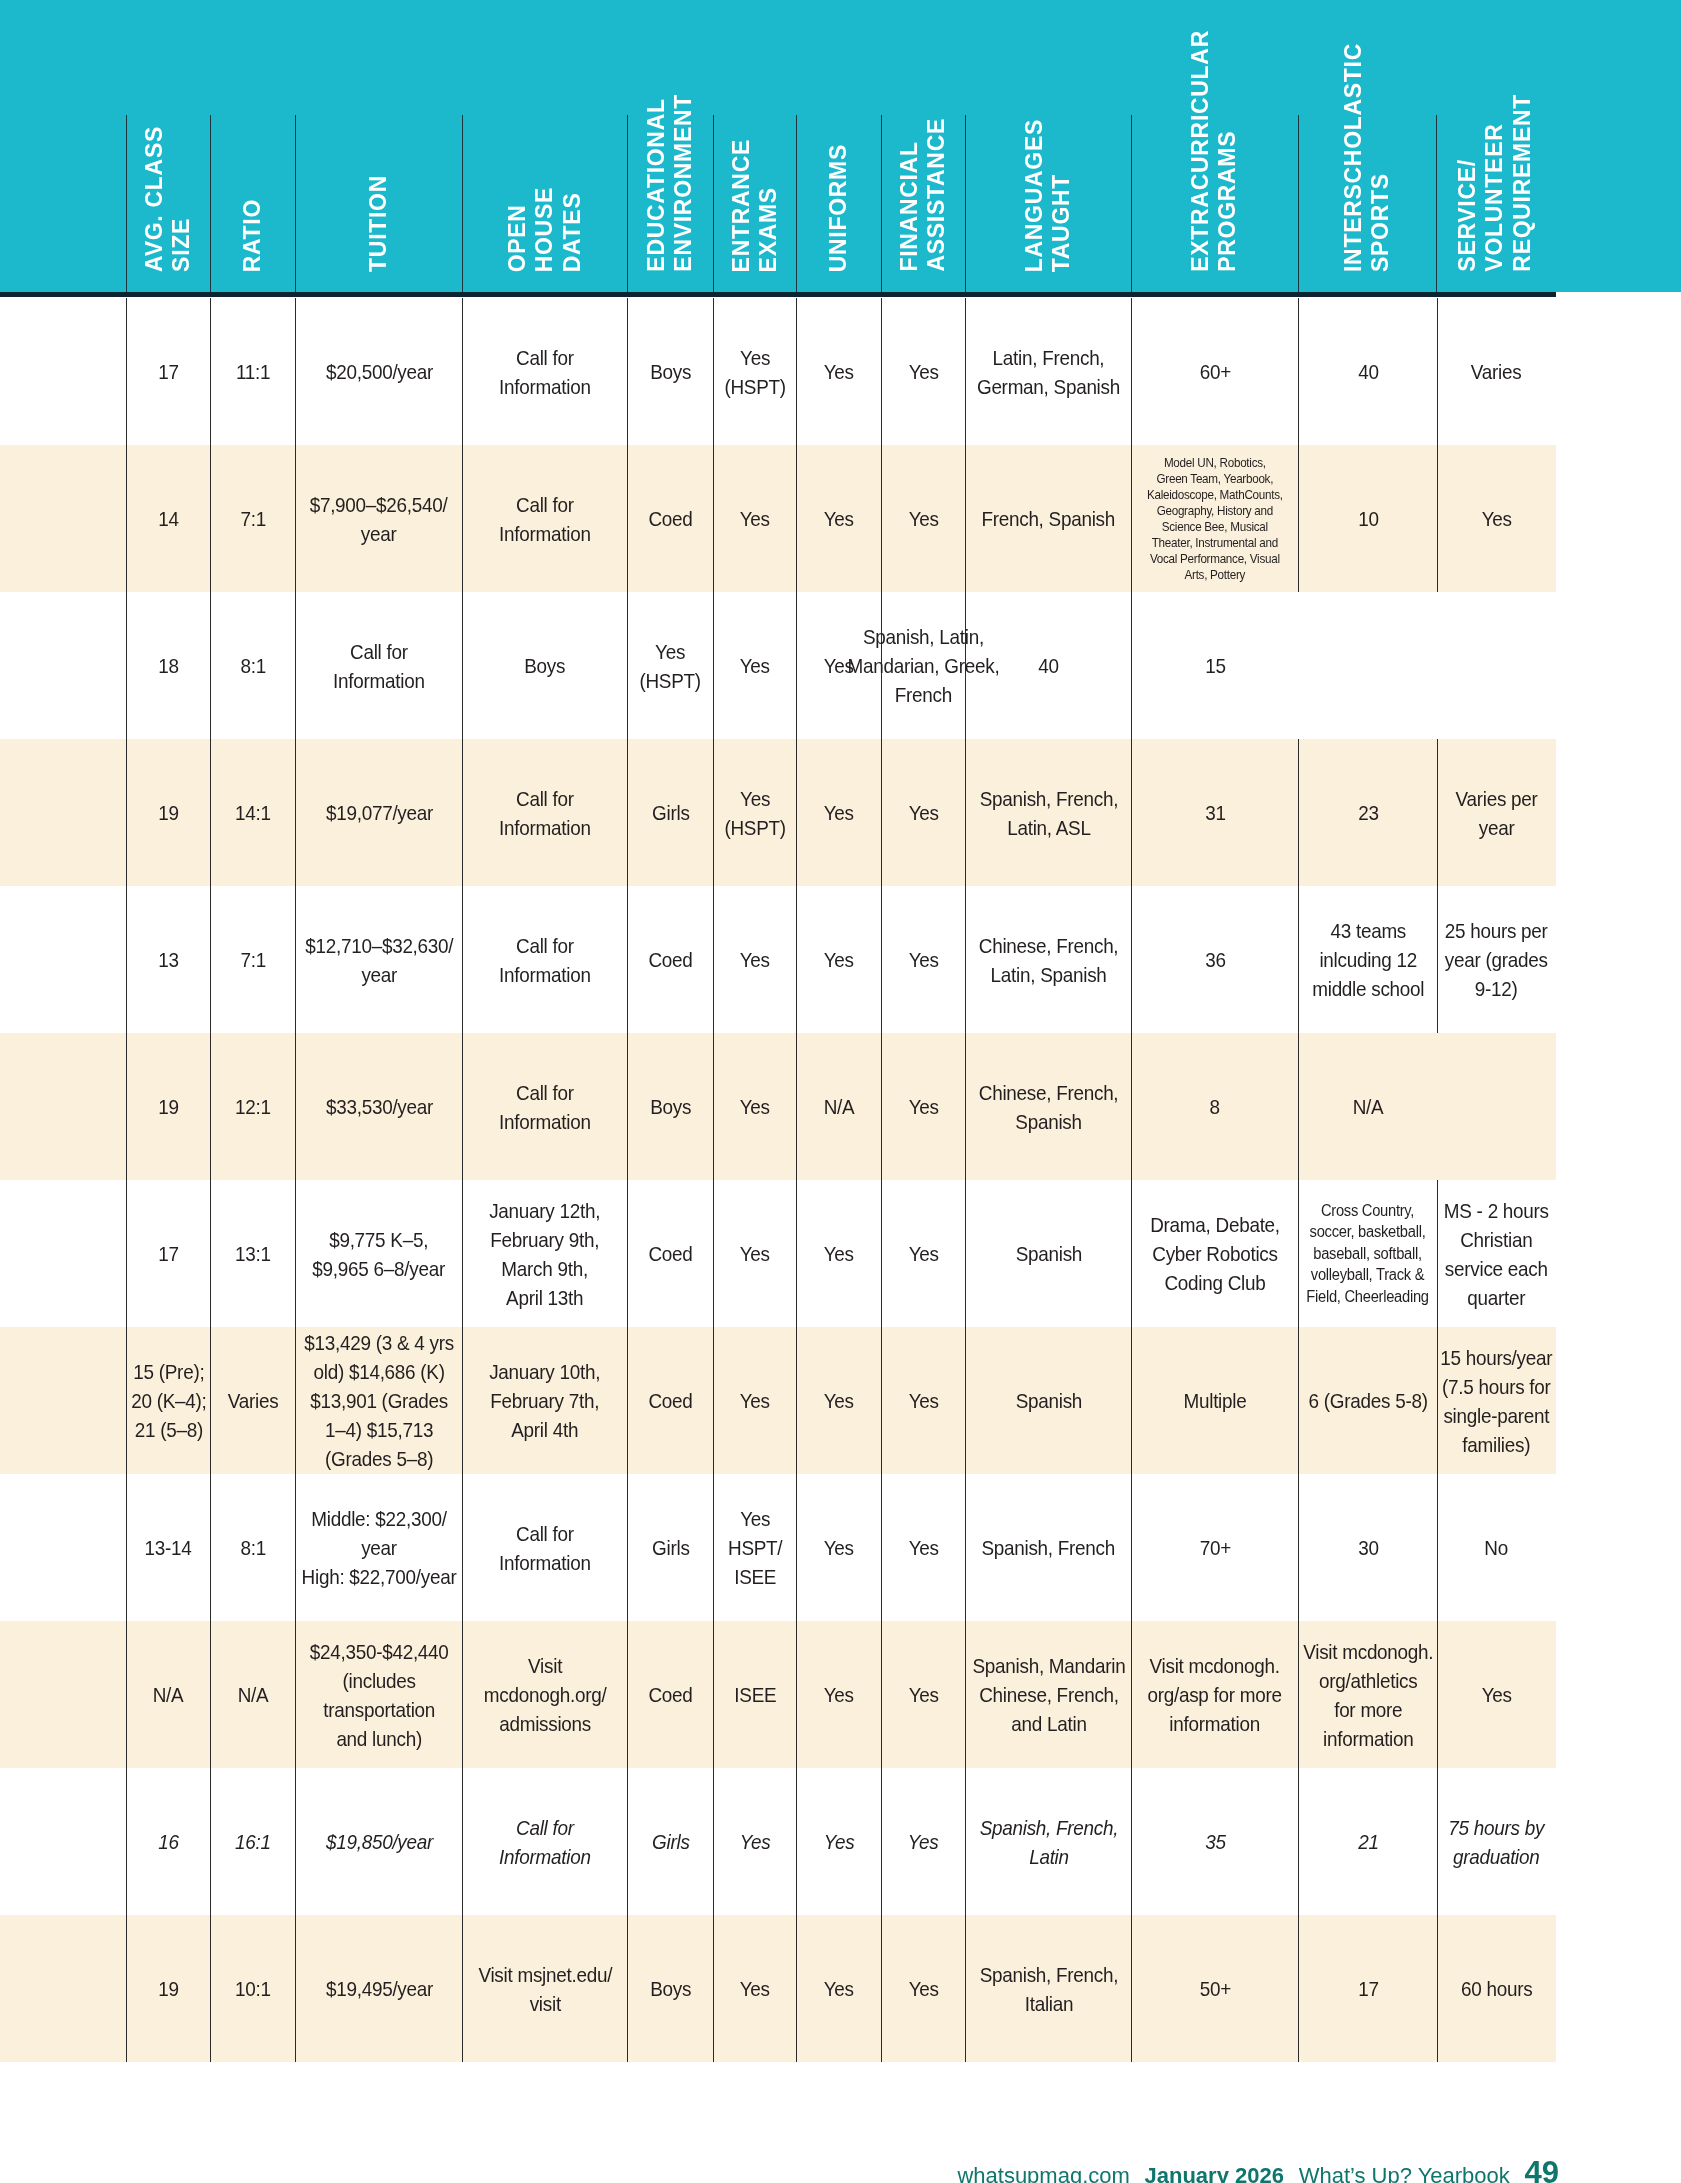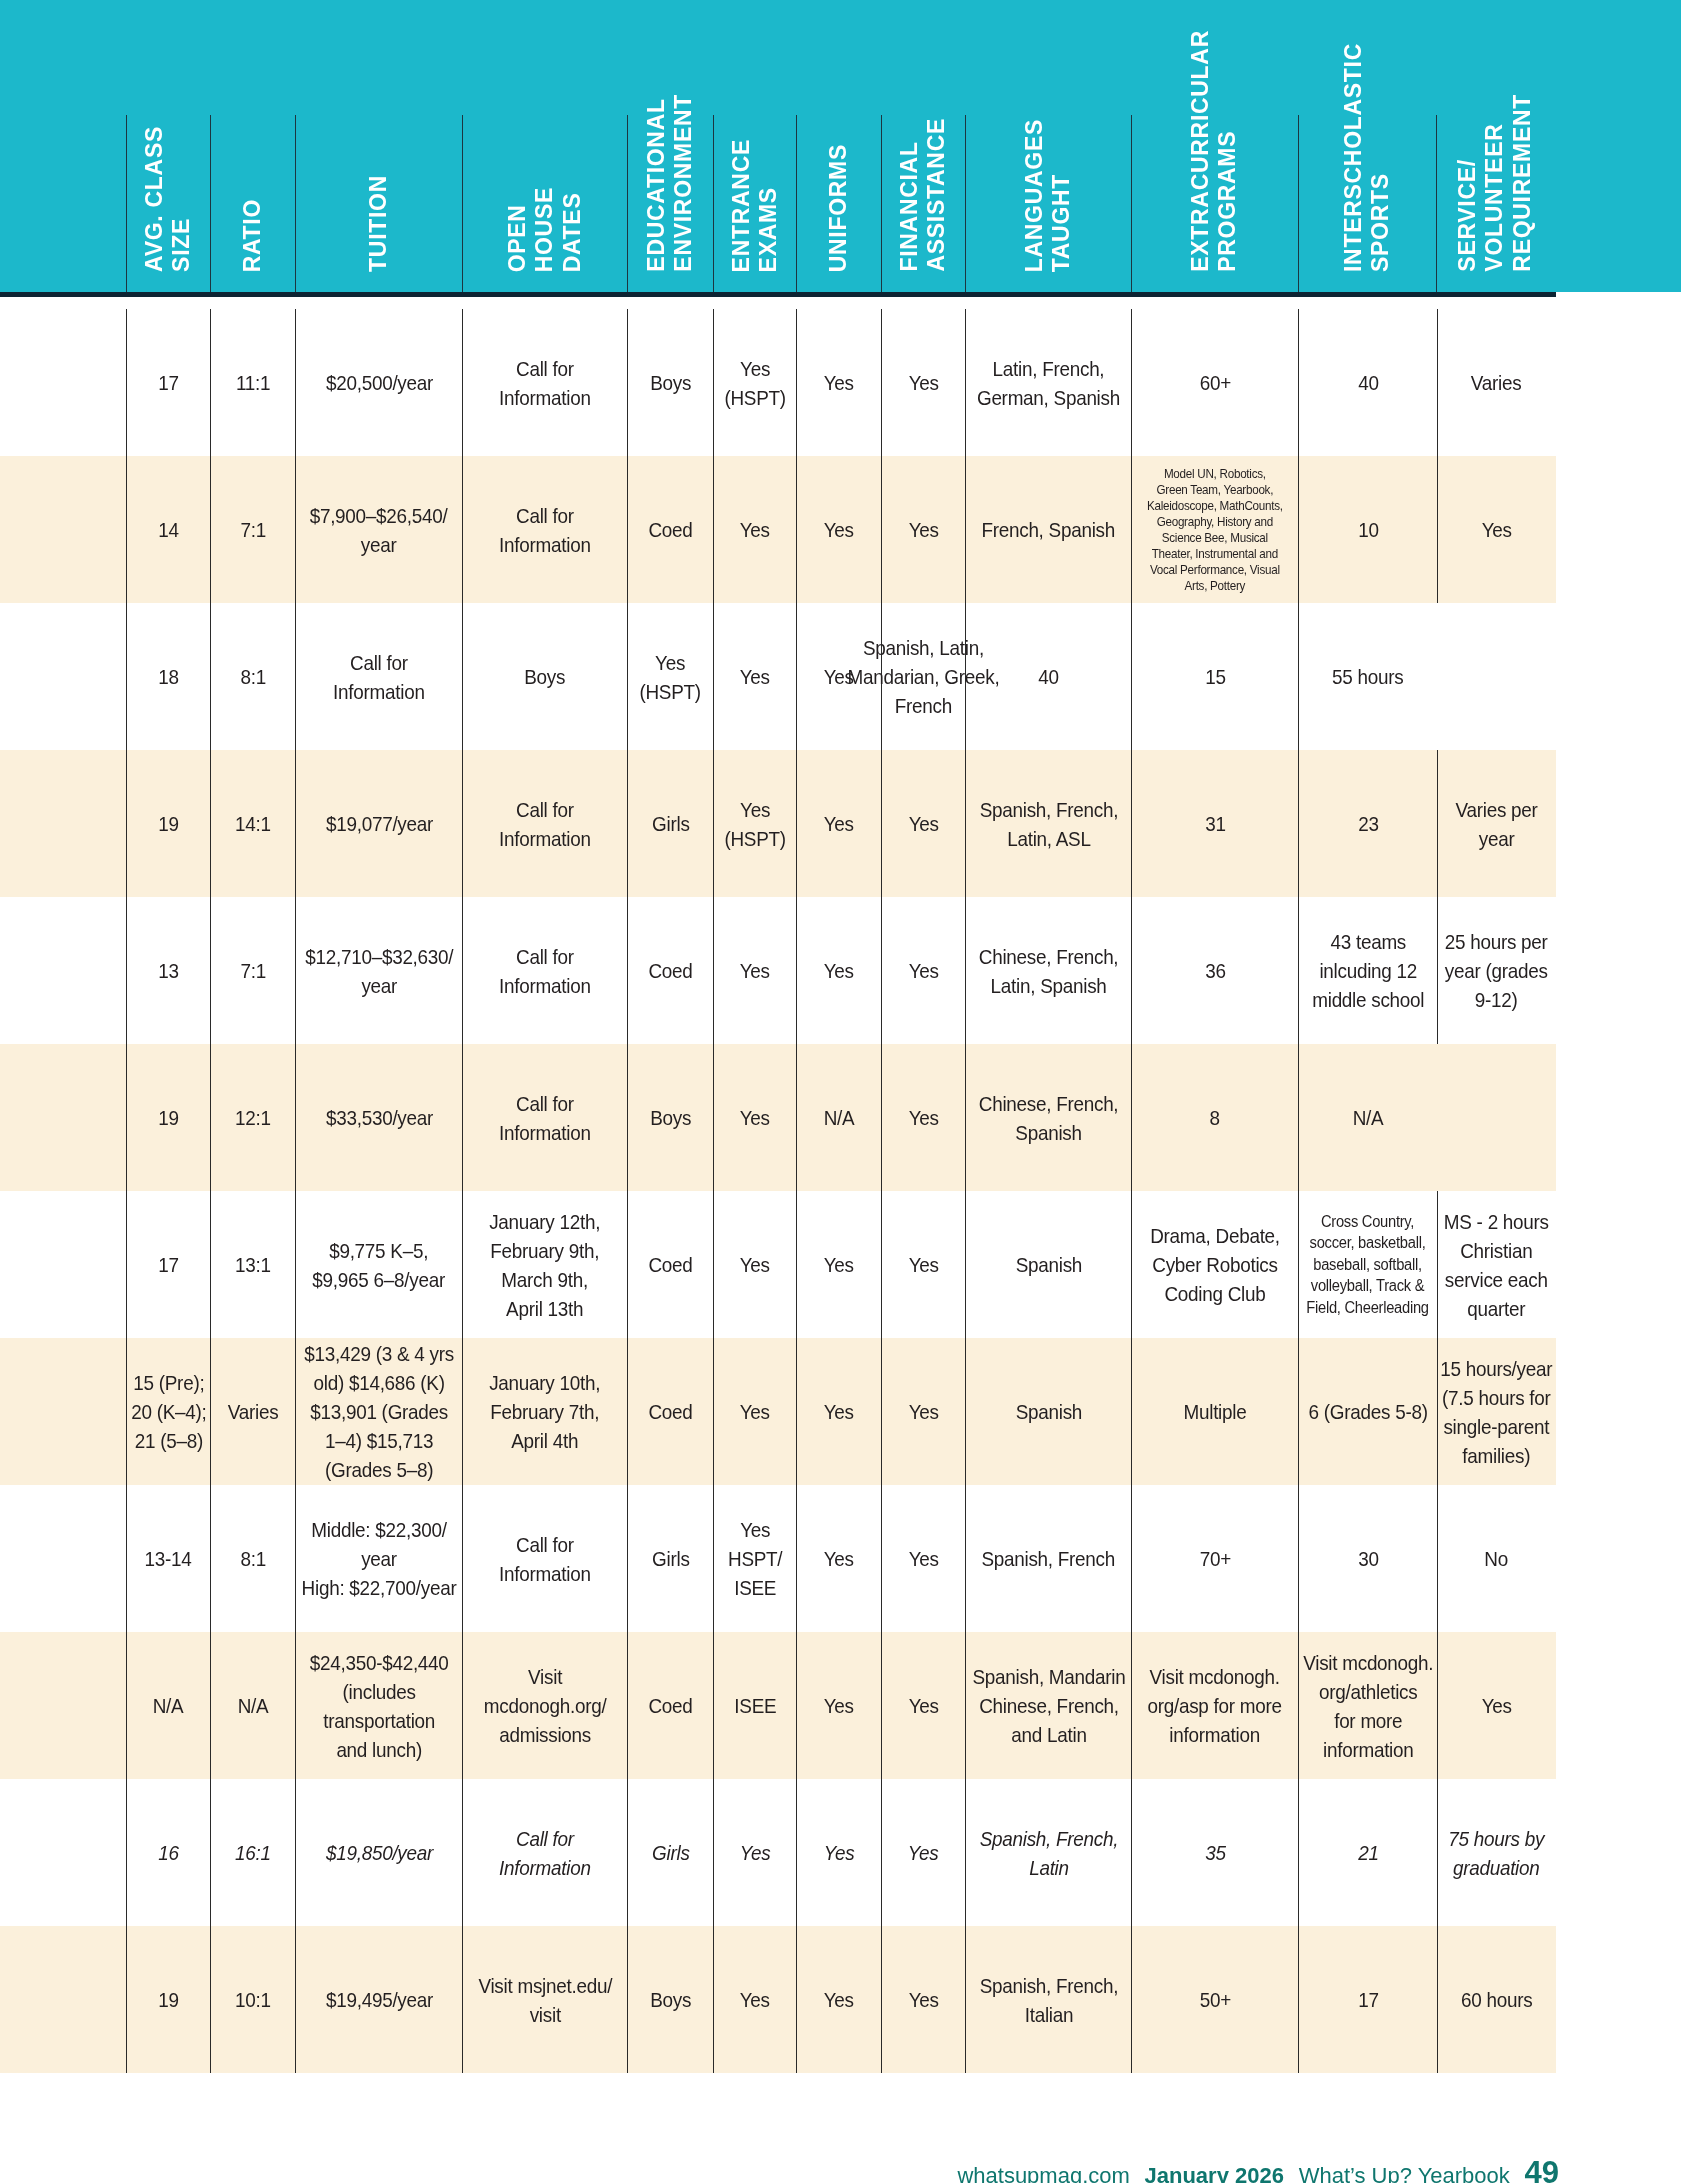--- a/index.html
+++ b/index.html
@@ -42,21 +42,20 @@
     line-height:27.4px;
     letter-spacing:0.7px;
     color:#ffffff;
     text-align:left;
   }
   
   .tbody{
     position:absolute;
     left:0;top:298px;
     width:1556px;
-    margin-top:11px;
   }
   .trow{
     display:grid;
     height:147px;
     width:1556px;
   }
   .trow.alt{ background:#fbf0db; }
   .trow.base{ background:#ffffff; }
   .cell{
     box-sizing:border-box;
@@ -268,23 +267,20 @@
           <div class="txt">Spanish, Latin,
 Mandarian, Greek,
 French</div>
         </div>
         <div class="cell lined">
           <div class="txt">40</div>
         </div>
         <div class="cell lined">
           <div class="txt">15</div>
         </div>
-        <div class="cell lined">
-          <div class="txt">55 hours</div>
-        </div>
       </div>
       <div class="trow alt" style="grid-template-columns: 126px 84px 85px 167px 165px 86px 83px 85px 84px 166px 167px 139px 118px;">
         <div class="cell"></div>
         <div class="cell lined">
           <div class="txt">19</div>
         </div>
         <div class="cell lined">
           <div class="txt">14:1</div>
         </div>
         <div class="cell lined">

